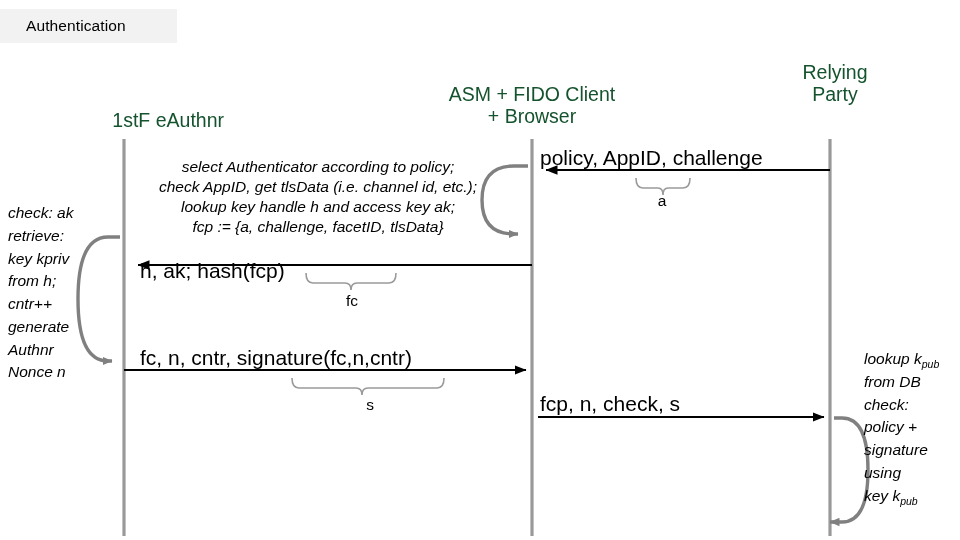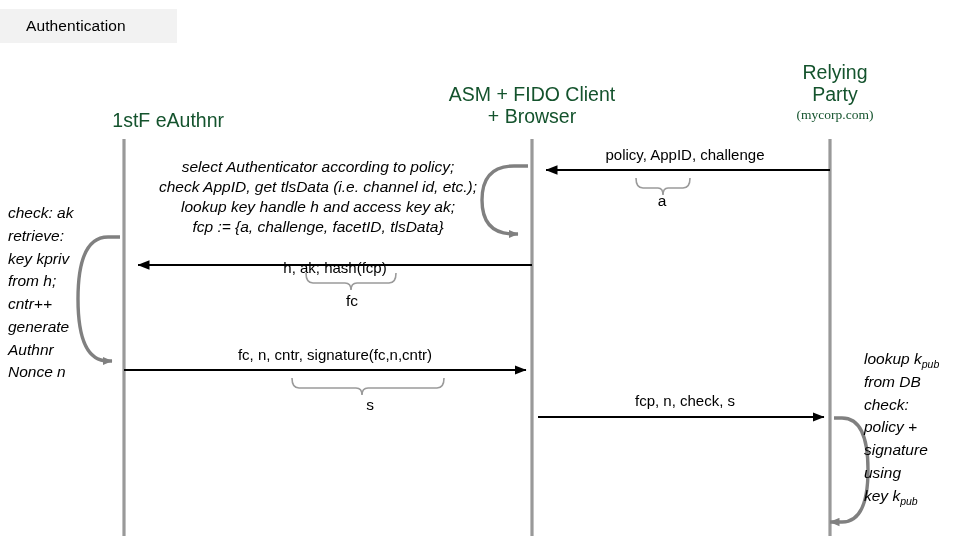--- a/index.html
+++ b/index.html
@@ -67,22 +67,21 @@
   }
   #hdr-rp-sub {
     display: block;
     font-family: "Liberation Serif", serif;
     font-size: 13.5px;
     margin-top: 1px;
   }
 
   
   .msg-label {
-    font-size: 15px;
-    text-align: center;
+    font-size: 21px;
     white-space: nowrap;
     color: #000;
   }
   .brace-label {
     font-size: 15.5px;
     text-align: center;
     color: #000;
     white-space: nowrap;
   }
 
@@ -181,21 +180,20 @@
 </div>
 
 <div class="abs ll-header" id="hdr-asm">
   <span>ASM + FIDO Client</span><br>
   <span>+ Browser</span>
 </div>
 
 <div class="abs ll-header" id="hdr-rp">
   <span>Relying</span><br>
   <span>Party</span>
-  <span id="hdr-rp-sub">(mycorp.com)</span>
 </div>
 
 <div class="abs msg-label" id="lbl-m1">policy, AppID, challenge</div>
 <div class="abs brace-label" id="lbl-b1">a</div>
 
 <div class="abs msg-label" id="lbl-m2">h, ak; hash(fcp)</div>
 <div class="abs brace-label" id="lbl-b2">fc</div>
 
 <div class="abs msg-label" id="lbl-m3">fc, n, cntr, signature(fc,n,cntr)</div>
 <div class="abs brace-label" id="lbl-b3">s</div>

